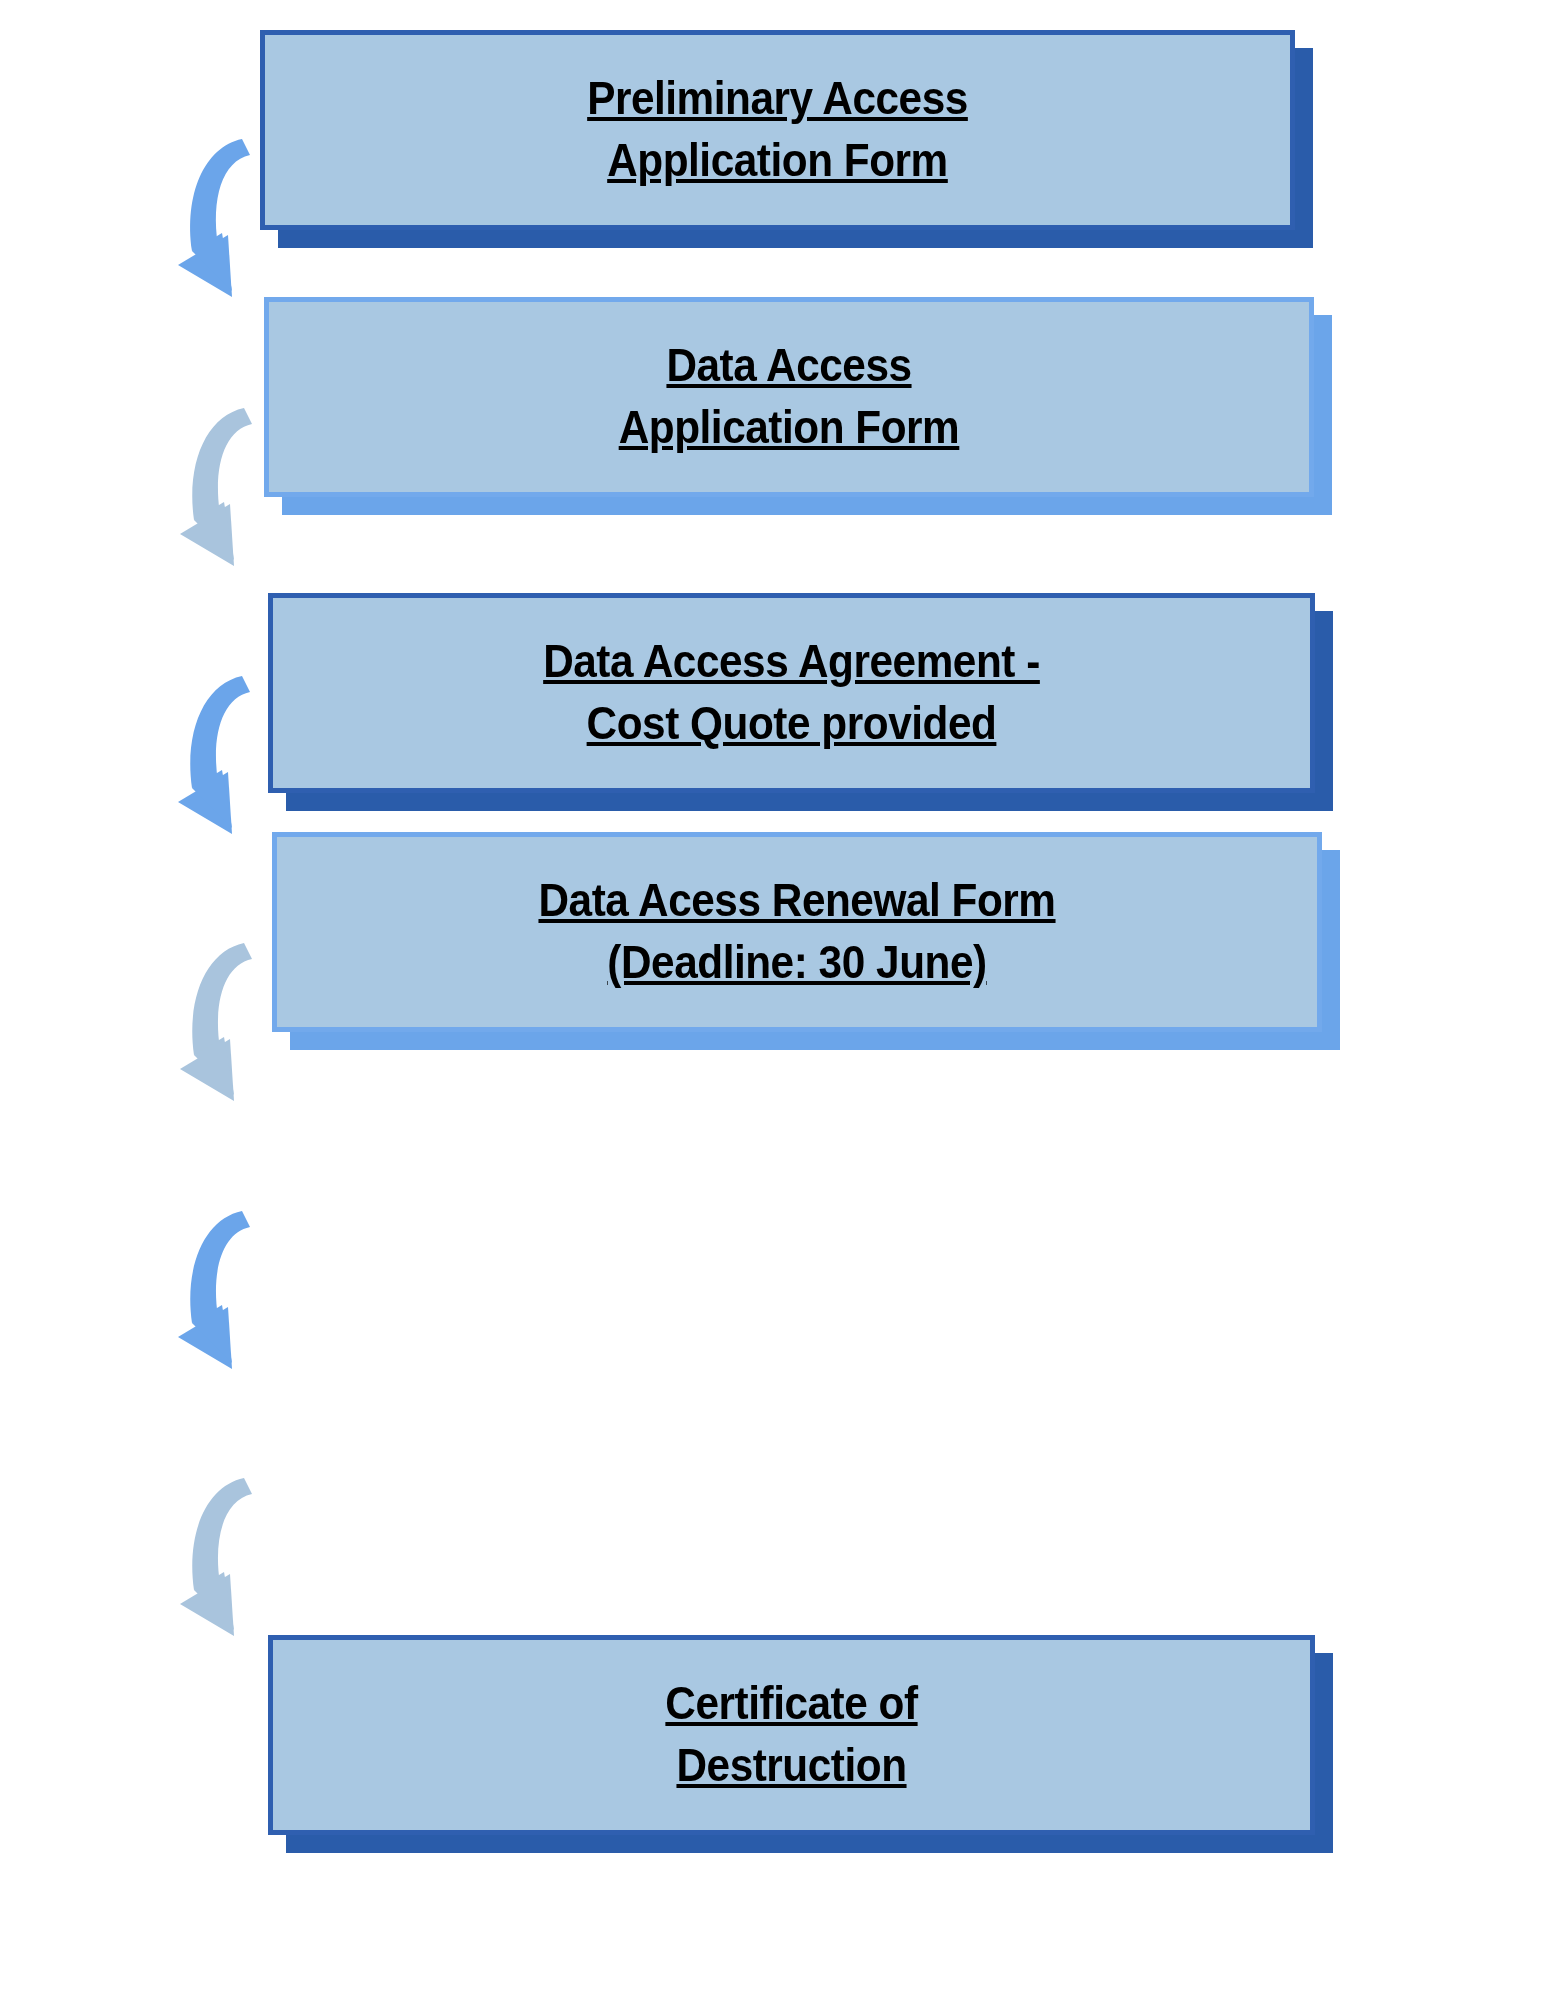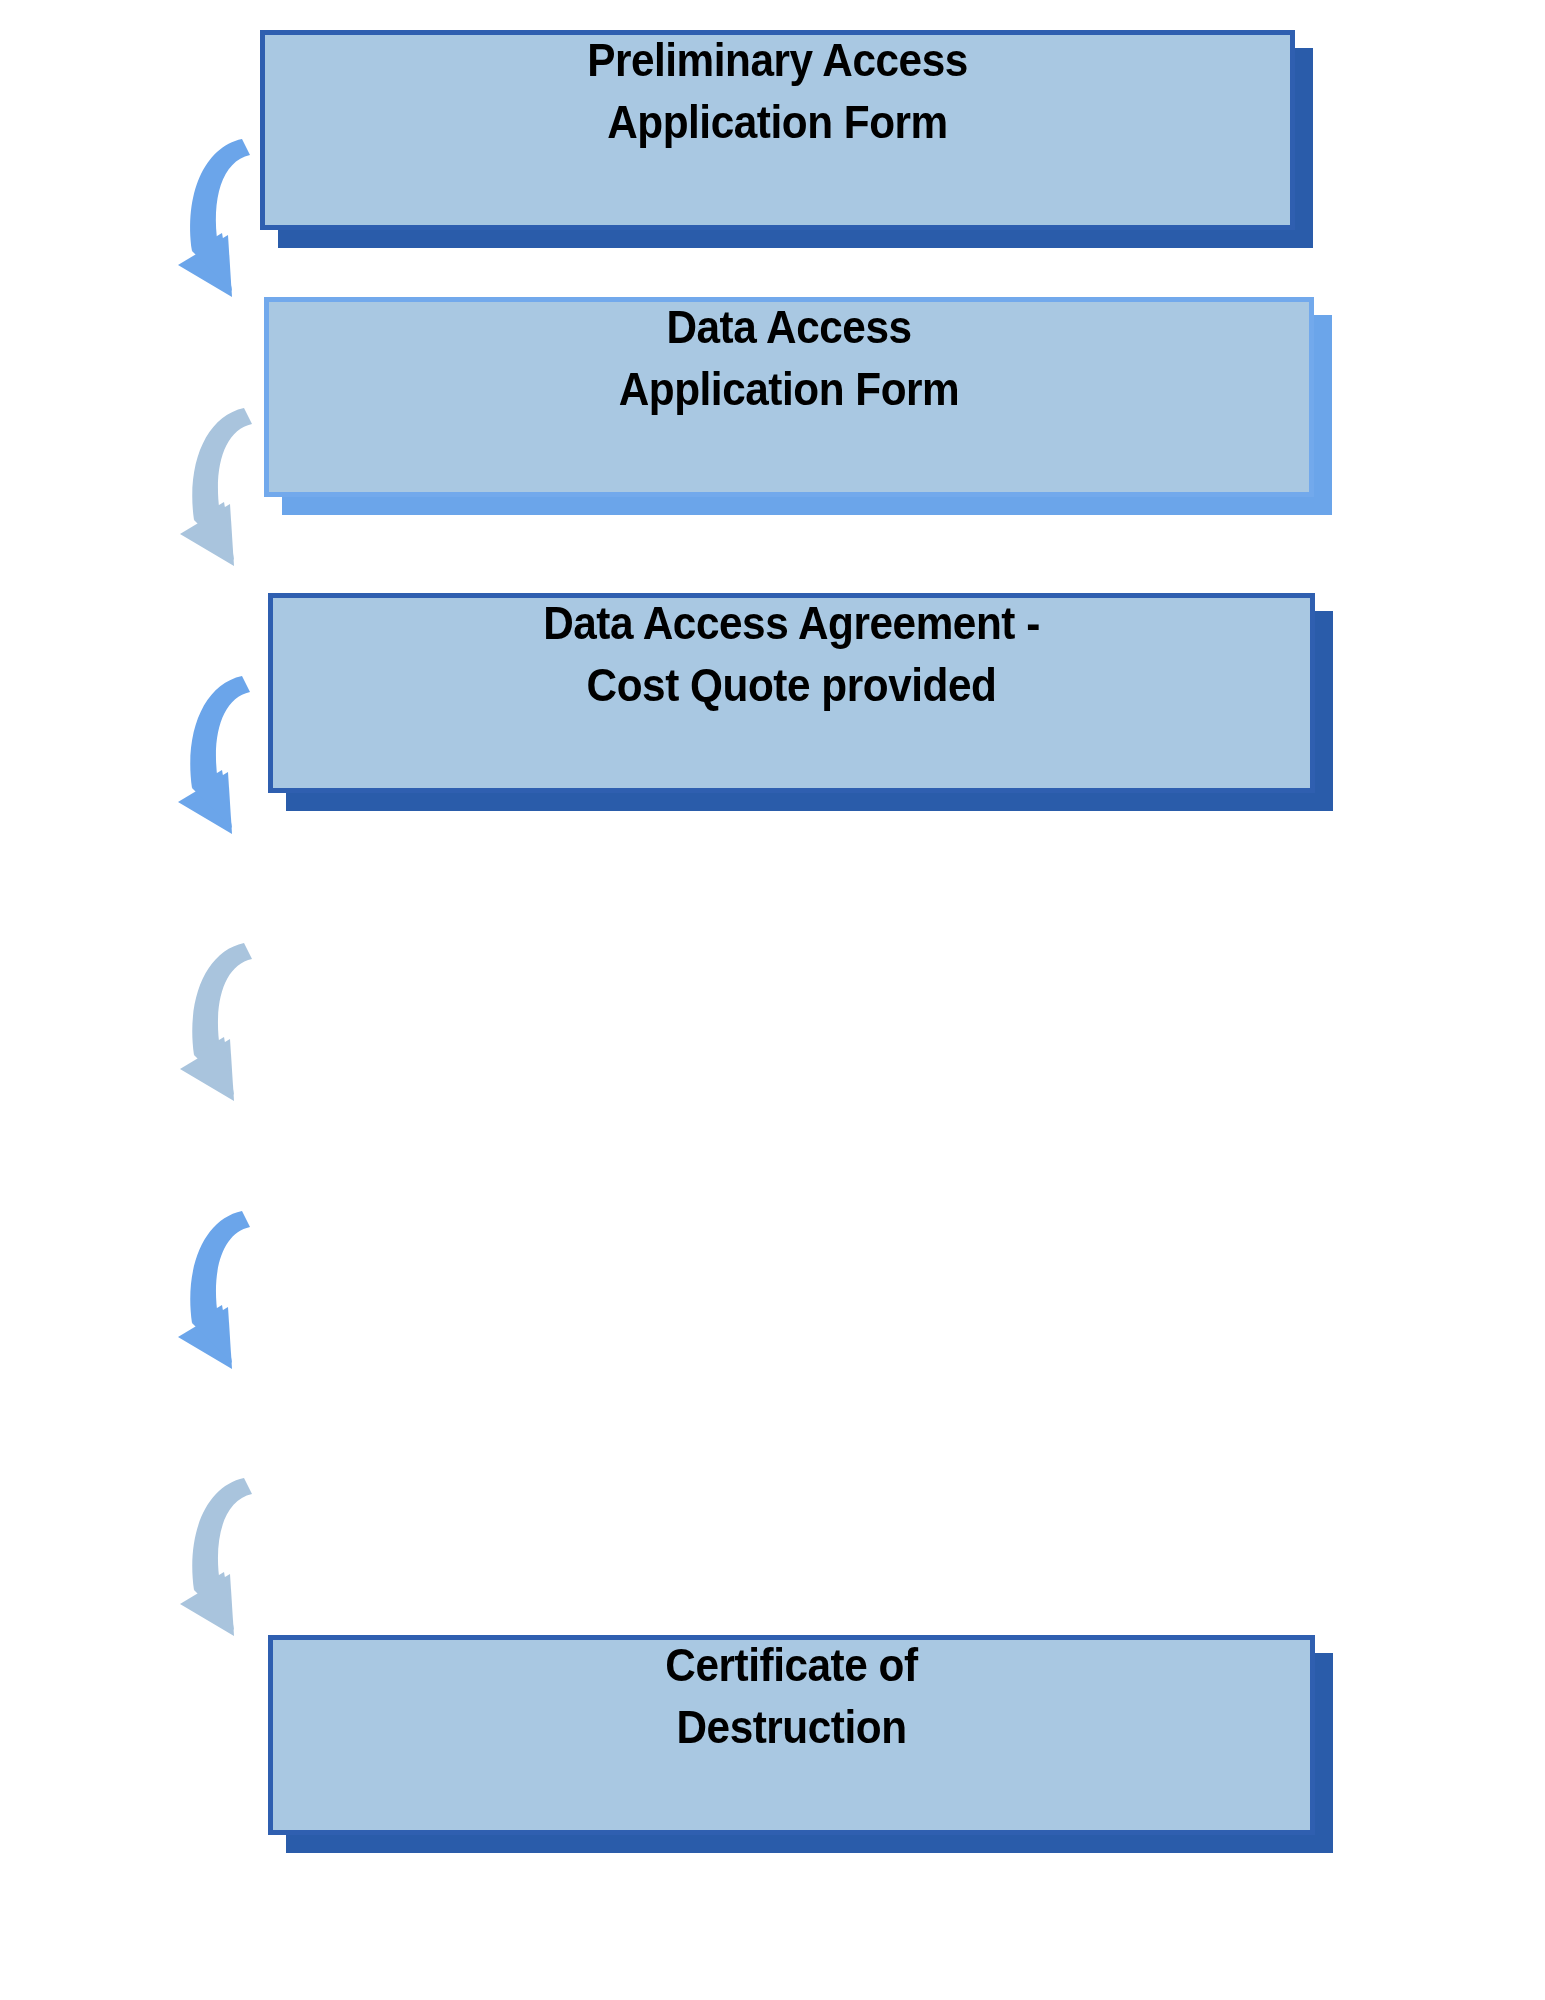--- a/index.html
+++ b/index.html
@@ -20,23 +20,24 @@
     left: 0; top: 0;
     width: 1545px;
     height: 2000px;
   }
 
   
   .step {
     position: absolute;
     box-sizing: border-box;
     display: flex;
-    align-items: flex-start;
+    align-items: center;
     justify-content: center;
     text-align: center;
+    text-decoration: underline;
   }
   .step .shadow {
     position: absolute;
     left: 18px;
     top: 18px;
     right: -18px;
     bottom: -18px;
     z-index: 0;
   }
   .step .face {
@@ -134,20 +135,26 @@
       <path d="M 72 14
                C 34 22, 14 70, 22 126
                L 48 120
                C 41 74, 52 36, 80 30
                Z" fill="#6ba5ea"></path>
       <path d="M 58 110 L 8 140 L 62 172 Z" fill="#6ba5ea"></path>
       <path d="M 22 126 L 52 108 L 62 166 Z" fill="#6ba5ea"></path>
     </svg>
   </div>
 
+  <div class="step v-light" style="left:272px; top:832px; width:1050px; height:200px;">
+    <div class="shadow"></div>
+    <div class="face"></div>
+    <div class="label">Data Acess Renewal Form
+(Deadline: 30 June)</div>
+  </div>
 
   <div class="arrow" style="left:172px; top:929px; width:120px; height:190px;">
     <svg width="120" height="190" viewBox="0 0 120 190" xmlns="http://www.w3.org/2000/svg">
       <path d="M 72 14
                C 34 22, 14 70, 22 126
                L 48 120
                C 41 74, 52 36, 80 30
                Z" fill="#a9c4dd"></path>
       <path d="M 58 110 L 8 140 L 62 172 Z" fill="#a9c4dd"></path>
       <path d="M 22 126 L 52 108 L 62 166 Z" fill="#a9c4dd"></path>

